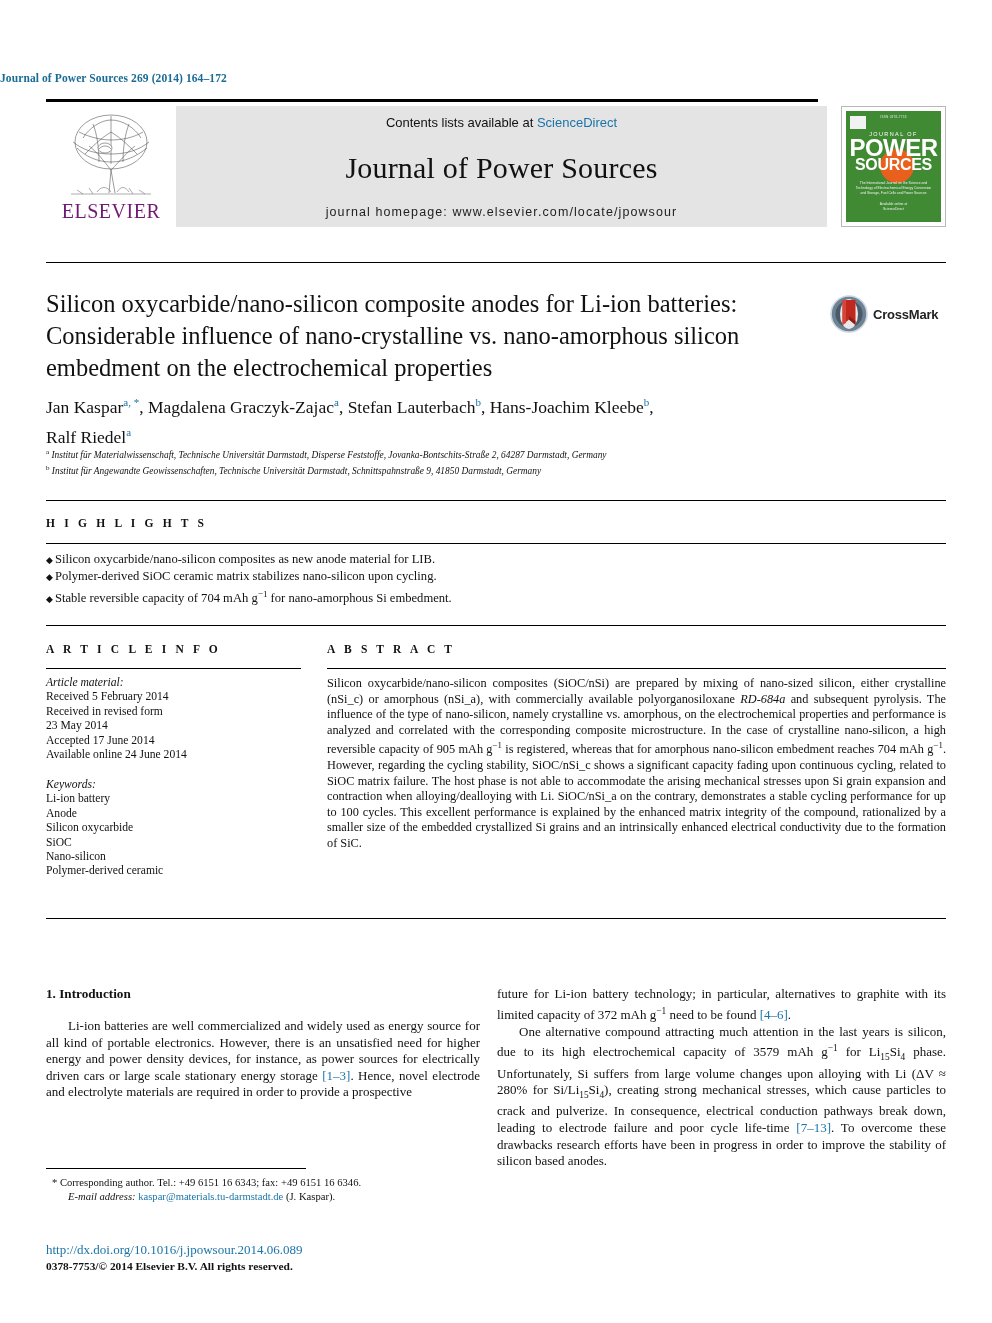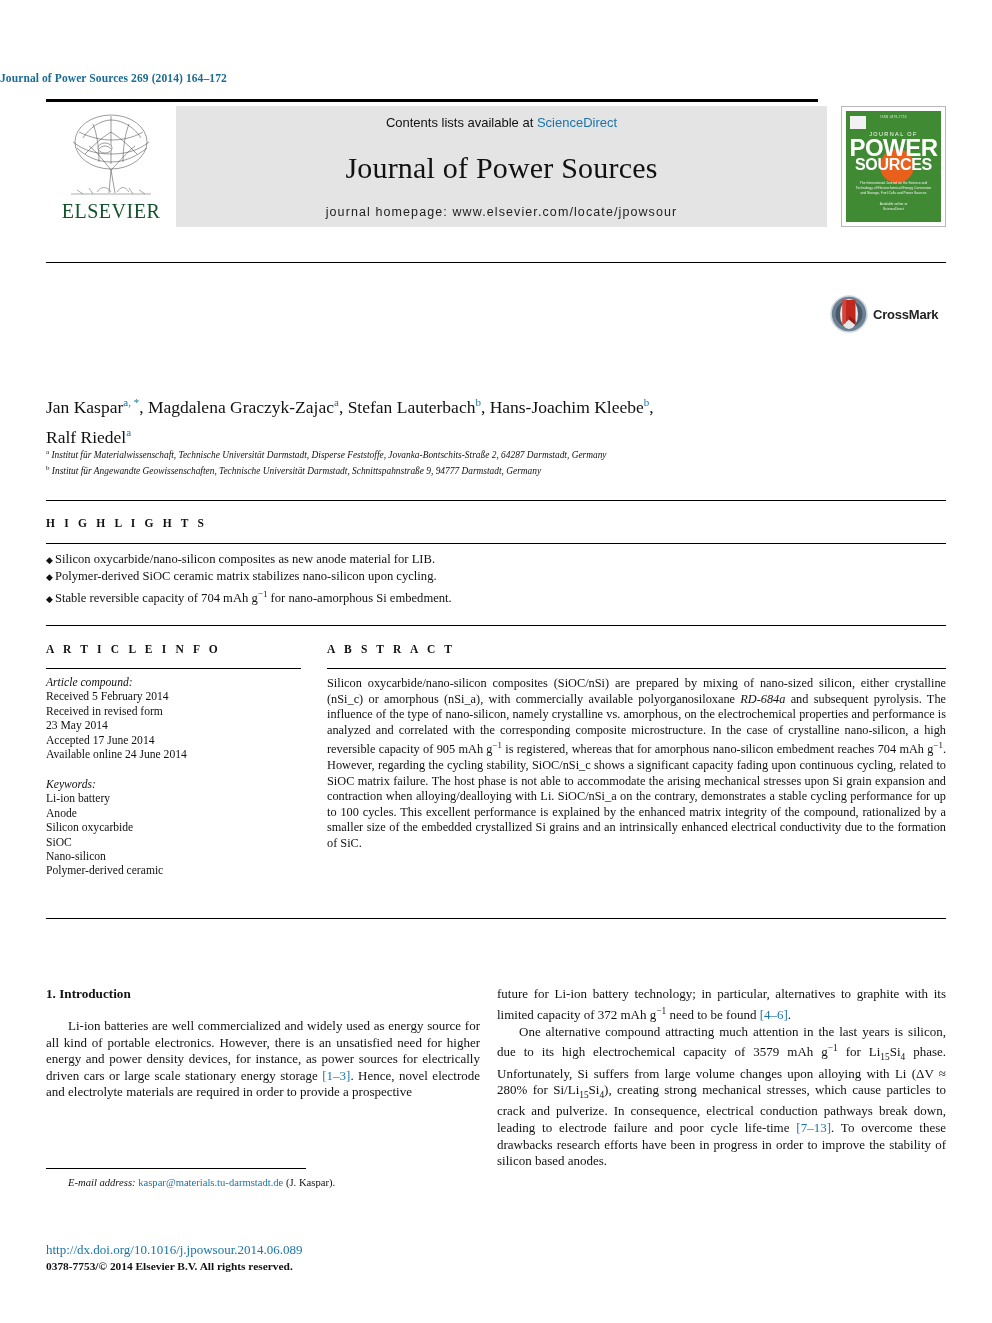--- a/index.html
+++ b/index.html
@@ -60,21 +60,21 @@
     flex-direction: column;
     align-items: center;
     justify-content: flex-start;
     padding-top: 2px;
   }
   .tree-svg { display:block; }
   .elsevier-word {
     font-family: "Liberation Serif", serif;
     font-size: 20px;
     letter-spacing: .5px;
-    color: #14532d;
+    color: #701a75;
     font-weight: normal;
     margin-top: 0px;
   }
   .journal-band {
     flex: 1 1 auto;
     background: #e4e4e4;
     display: flex;
     flex-direction: column;
     align-items: center;
     justify-content: space-between;
@@ -409,20 +409,23 @@
           </div>
           <div class="cover-bottom">Available online at<br>ScienceDirect</div>
         </div>
       </div>
 
     </div>
   </div>
 
   <div class="title-rule"></div>
 
+  <div class="title-area">
+    <h1 class="paper-title">Silicon oxycarbide/nano-silicon composite anodes for Li-ion batteries: Considerable influence of nano-crystalline vs. nano-amorphous silicon embedment on the electrochemical properties</h1>
+  </div>
 
   <div class="crossmark">
     <svg width="38" height="38" viewBox="0 0 38 38">
       <defs>
         <radialGradient id="g1" cx="35%" cy="30%">
           <stop offset="0%" stop-color="#8fa8bd"></stop>
           <stop offset="55%" stop-color="#5b7governance"></stop>
           <stop offset="100%" stop-color="#2b3d4d"></stop>
         </radialGradient>
       </defs>
@@ -440,40 +443,40 @@
   <div class="authors">
     <span>Jan Kaspar</span><span class="sup">a, *</span>,
     <span>Magdalena Graczyk-Zajac</span><span class="sup">a</span>,
     <span>Stefan Lauterbach</span><span class="sup">b</span>,
     <span>Hans-Joachim Kleebe</span><span class="sup">b</span>,<br>
     <span>Ralf Riedel</span><span class="sup">a</span>
   </div>
 
   <div class="affil">
     <div><sup>a</sup> <span>Institut für Materialwissenschaft, Technische Universität Darmstadt, Disperse Feststoffe, Jovanka-Bontschits-Straße 2, 64287 Darmstadt, Germany</span></div>
-    <div><sup>b</sup> <span>Institut für Angewandte Geowissenschaften, Technische Universität Darmstadt, Schnittspahnstraße 9, 94777 Darmstadt, Germany</span></div>
+    <div><sup>b</sup> <span>Institut für Angewandte Geowissenschaften, Technische Universität Darmstadt, Schnittspahnstraße 9, 41850 Darmstadt, Germany</span></div>
   </div>
 
   <div class="hl-rule-top"></div>
   <div class="hl-head">H I G H L I G H T S</div>
   <div class="hl-rule-mid"></div>
   <div class="hl-list">
     <div><span class="bullet">◆</span><span>Silicon oxycarbide/nano-silicon composites as new anode material for LIB.</span></div>
     <div><span class="bullet">◆</span><span>Polymer-derived SiOC ceramic matrix stabilizes nano-silicon upon cycling.</span></div>
     <div><span class="bullet">◆</span><span>Stable reversible capacity of 704 mAh g<sup class="num">−1</sup> for nano-amorphous Si embedment.</span></div>
   </div>
 
   <div class="ai-rule-top"></div>
   <div class="ai-head">A R T I C L E    I N F O</div>
   <div class="ab-head">A B S T R A C T</div>
   <div class="ai-rule-mid-l"></div>
   <div class="ai-rule-mid-r"></div>
 
   <div class="history">
-    <div class="lbl">Article compound:</div>
+    <div class="lbl">Article material:</div>
     <div>Received 5 February 2014</div>
     <div>Received in revised form</div>
     <div>23 May 2014</div>
     <div>Accepted 17 June 2014</div>
     <div>Available online 24 June 2014</div>
   </div>
 
   <div class="keywords">
     <div class="lbl">Keywords:</div>
     <div>Li-ion battery</div>
@@ -495,18 +498,19 @@
     <p><span>Li-ion batteries are well commercialized and widely used as energy source for all kind of portable electronics. However, there is an unsatisfied need for higher energy and power density devices, for instance, as power sources for electrically driven cars or large scale stationary energy storage </span><span class="ref">[1–3]</span><span>. Hence, novel electrode and electrolyte materials are required in order to provide a prospective</span></p>
   </div>
 
   <div class="col-right">
     <p class="noind"><span>future for Li-ion battery technology; in particular, alternatives to graphite with its limited capacity of 372 mAh g<sup class="num">−1</sup> need to be found </span><span class="ref">[4–6]</span><span>.</span></p>
     <p><span>One alternative compound attracting much attention in the last years is silicon, due to its high electrochemical capacity of 3579 mAh g<sup class="num">−1</sup> for Li<sub>15</sub>Si<sub>4</sub> phase. Unfortunately, Si suffers from large volume changes upon alloying with Li (ΔV ≈ 280% for Si/Li<sub>15</sub>Si<sub>4</sub>), creating strong mechanical stresses, which cause particles to crack and pulverize. In consequence, electrical conduction pathways break down, leading to electrode failure and poor cycle life-time </span><span class="ref">[7–13]</span><span>. To overcome these drawbacks research efforts have been in progress in order to improve the stability of silicon based anodes.</span></p>
   </div>
 
   <div class="foot-rule"></div>
   <div class="footnote">
+    <span class="ind">* Corresponding author. Tel.: +49 6151 16 6343; fax: +49 6151 16 6346.</span>
     <span class="ind2"><span class="it">E-mail address:</span> <span class="mail">kaspar@materials.tu-darmstadt.de</span> <span>(J. Kaspar).</span></span>
   </div>
   <div class="doi">http://dx.doi.org/10.1016/j.jpowsour.2014.06.089</div>
   <div class="issn">0378-7753/© 2014 Elsevier B.V. All rights reserved.</div>
 
 </div>
 
 </body></html>

